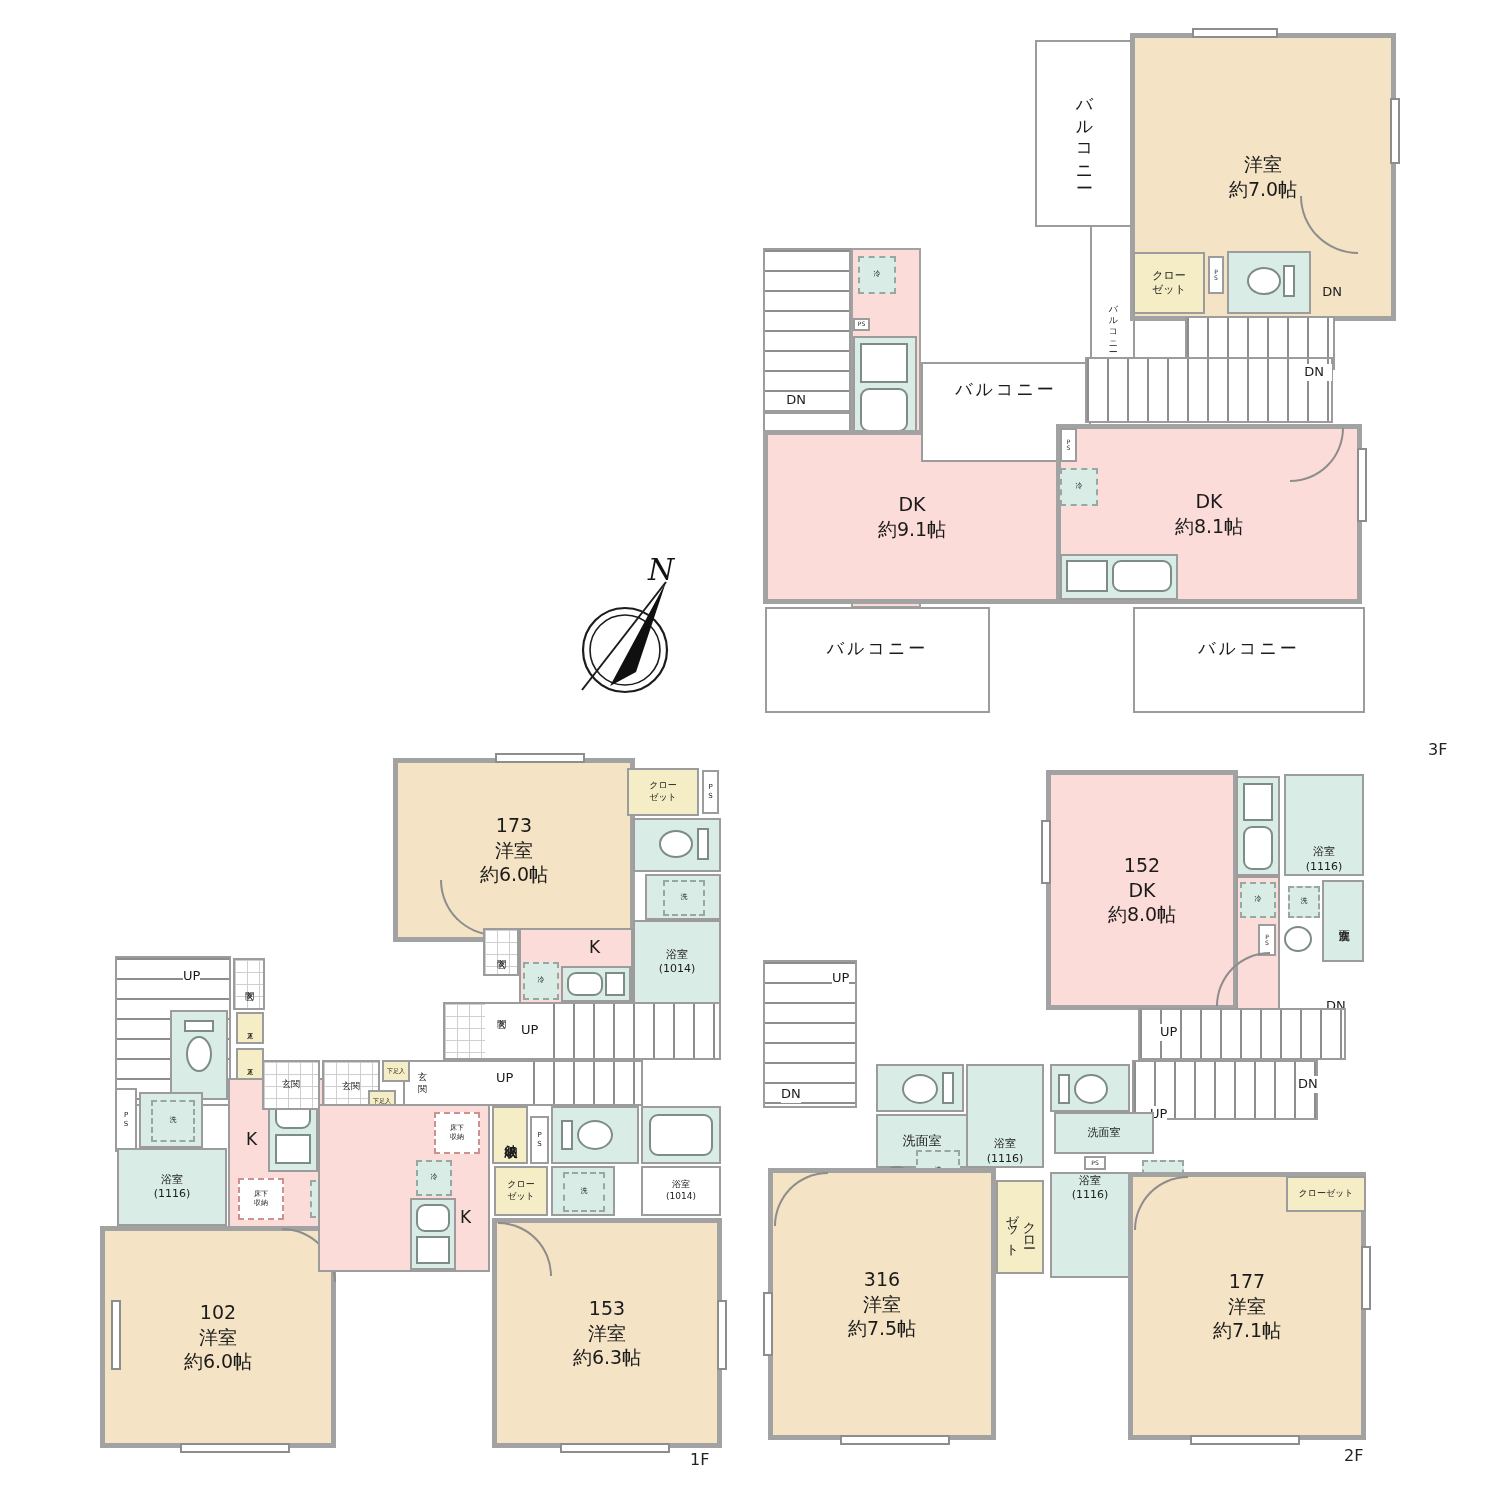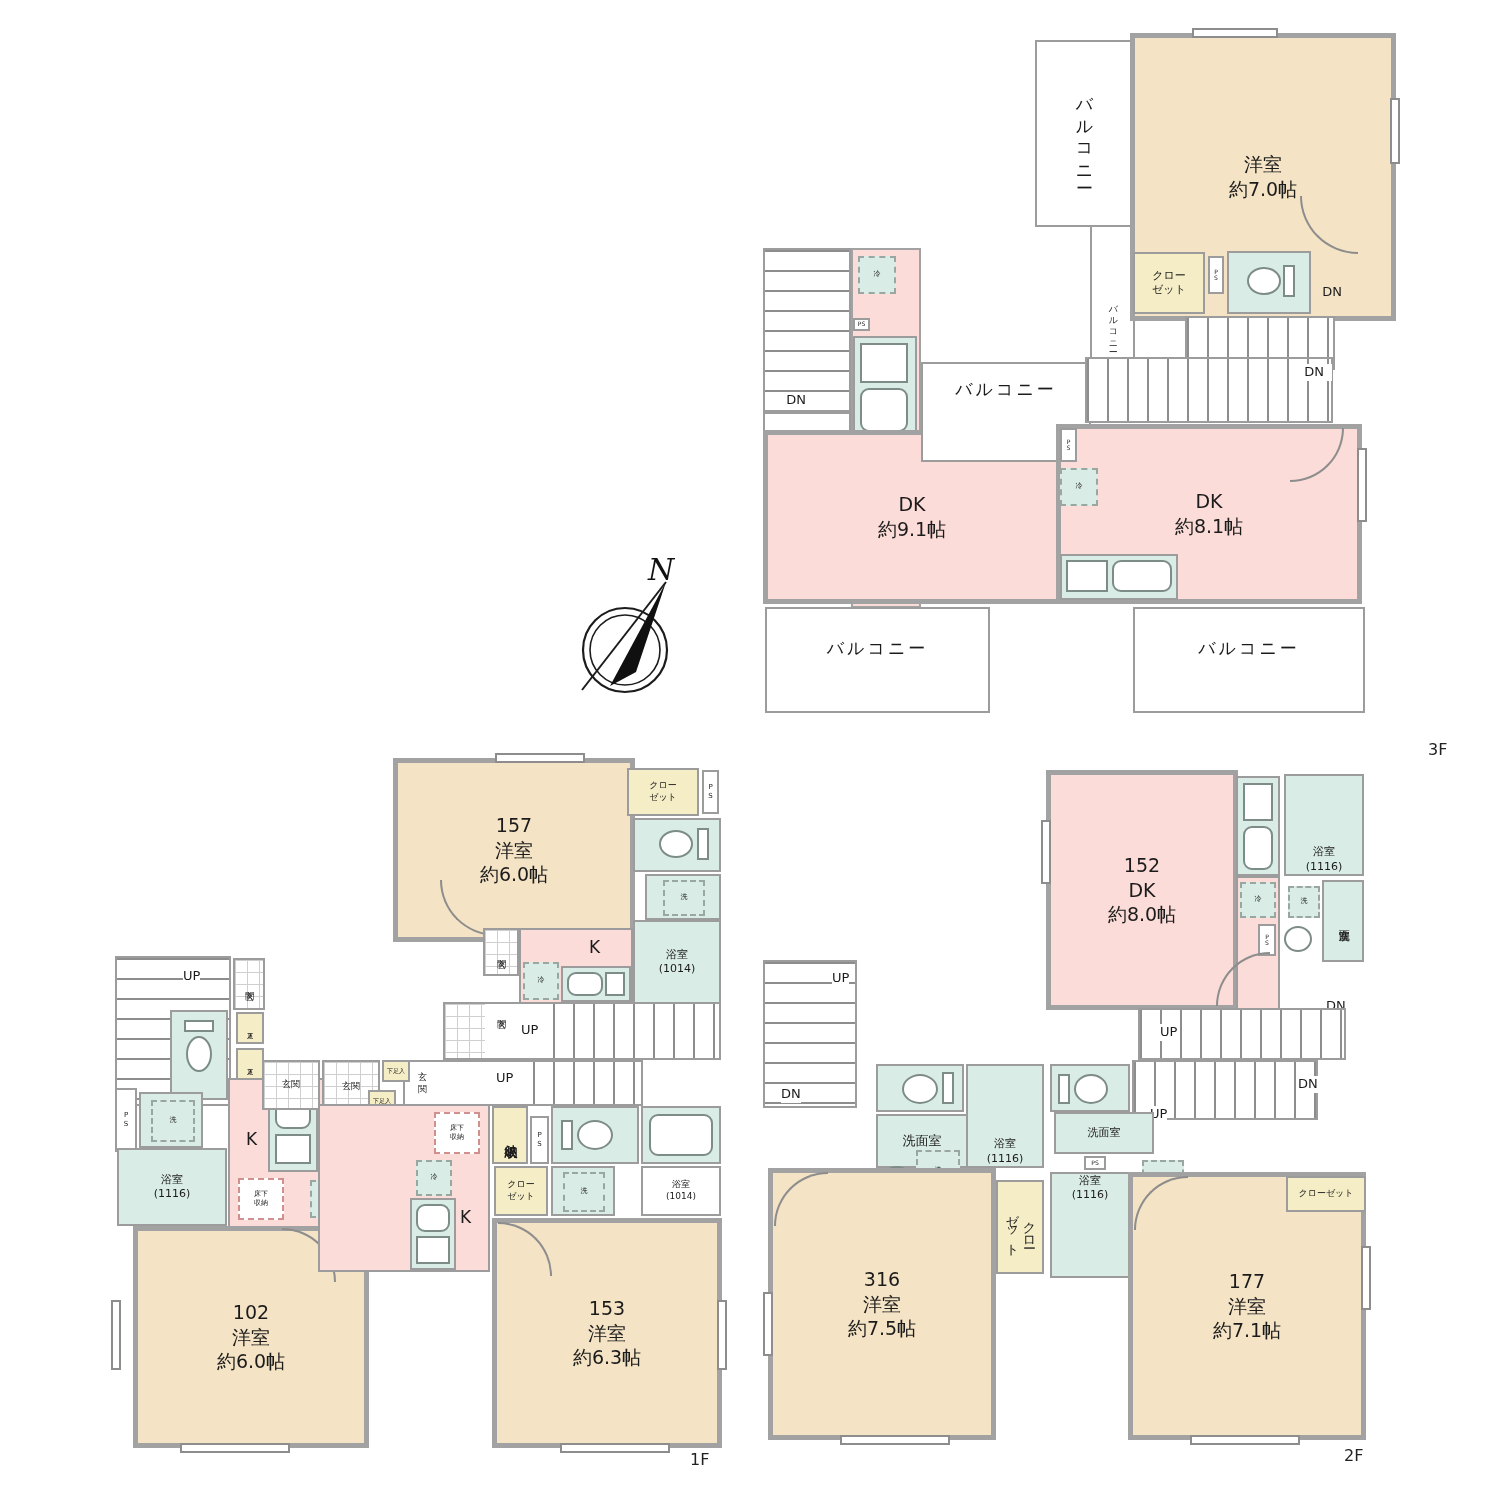--- a/index.html
+++ b/index.html
@@ -121,21 +121,21 @@
     <span style="font-size:17px;letter-spacing:3px;margin-top:28px;">バルコニー</span>
   </div>
   <div class="r white thin" style="left:1133px;top:607px;width:232px;height:106px;align-items:flex-start;">
     <span style="font-size:17px;letter-spacing:3px;margin-top:28px;">バルコニー</span>
   </div>
   <div class="flab" style="left:1428px;top:740px;">3F</div>
 </div>
 
 <div class="plan" style="left:0;top:0;">
 
-  <div class="r beige big" style="left:393px;top:758px;width:242px;height:184px;">157
+  <div class="r beige big" style="left:393px;top:758px;width:242px;height:184px;">173
 洋室
 約6.0帖</div>
   <div class="win" style="left:495px;top:753px;width:90px;height:10px;"></div>
   <div class="arc bl" style="left:440px;top:880px;width:56px;height:56px;"></div>
   <div class="r yellow thin xs" style="left:627px;top:768px;width:72px;height:48px;">クロー
 ゼット</div>
   <div class="r white thin xxs" style="left:702px;top:770px;width:17px;height:44px;">P
 S</div>
   <div class="r green thin" style="left:633px;top:818px;width:88px;height:54px;">
     <span class="fix oval" style="left:24px;top:10px;width:34px;height:28px;"></span>
@@ -198,21 +198,21 @@
     <span class="fix round" style="left:5px;top:5px;width:36px;height:30px;"></span>
     <span class="fix" style="left:5px;top:40px;width:36px;height:30px;"></span>
   </div>
   <div class="r white dashr xxs" style="left:238px;top:1178px;width:46px;height:42px;">床下
 収納</div>
   <div class="r green dash xxs" style="left:310px;top:1180px;width:38px;height:38px;">冷</div>
   <div class="r yellow thin" style="left:352px;top:1166px;width:50px;height:100px;">
     <span class="v med">クロー
 ゼット</span>
   </div>
-  <div class="r beige big" style="left:133px;top:1226px;width:236px;height:222px;">102
+  <div class="r beige big" style="left:100px;top:1226px;width:236px;height:222px;">102
 洋室
 約6.0帖</div>
   <div class="arc tr" style="left:282px;top:1228px;width:54px;height:54px;"></div>
   <div class="win" style="left:111px;top:1300px;width:10px;height:70px;"></div>
   <div class="win" style="left:180px;top:1443px;width:110px;height:10px;"></div>
 
   <div class="r white thin tile" style="left:262px;top:1060px;width:58px;height:50px;">
     <span class="xs">玄関</span>
   </div>
   <div class="r white thin tile" style="left:322px;top:1060px;width:58px;height:54px;">

